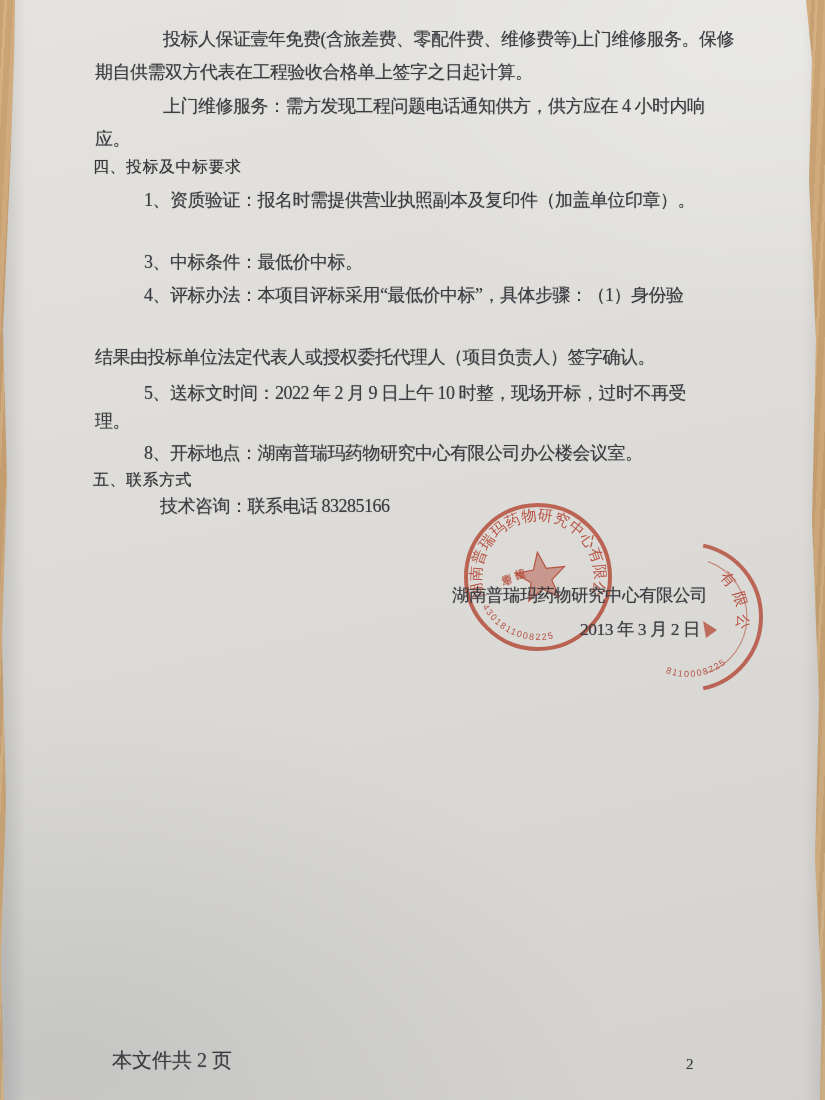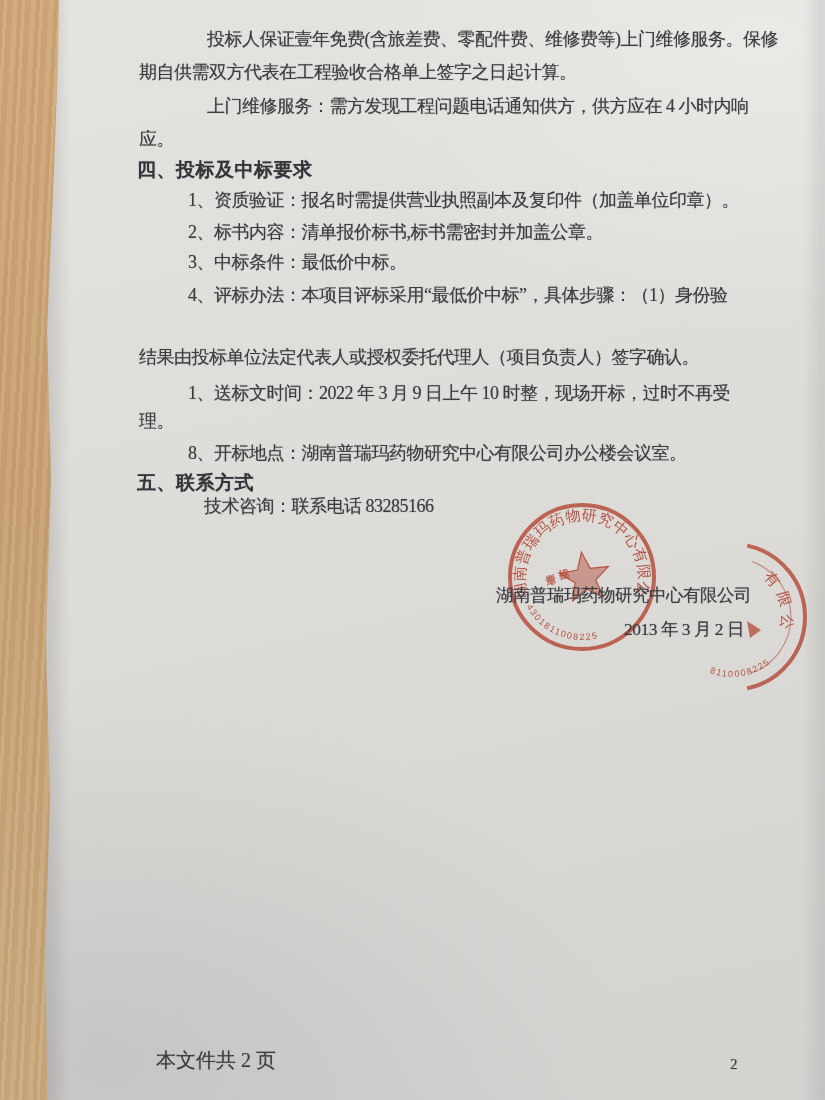--- a/index.html
+++ b/index.html
@@ -16,36 +16,35 @@
   .paper{
     position:absolute;inset:0;
     clip-path:polygon(15px 0,806px 0,812px 60px,809px 180px,816px 340px,
       812px 520px,819px 700px,815px 860px,822px 1000px,820px 1100px,
       4px 1100px,1px 960px,6px 800px,2px 640px,7px 480px,3px 330px,
       10px 170px,14px 60px);
     background:
       radial-gradient(120% 60% at 8% 96%, rgba(90,92,105,0.13), rgba(0,0,0,0) 55%),
       radial-gradient(90% 45% at 92% 4%, rgba(255,255,255,0.28), rgba(0,0,0,0) 60%),
       linear-gradient(168deg,#e4e3df 0%,#deddd9 38%,#d9d8d4 68%,#d3d2cf 100%);
-    margin-left: 44px;
   }
   .edge-shade{
     position:absolute;inset:0;pointer-events:none;
     background:
       linear-gradient(90deg, rgba(70,70,75,0.14) 0 6px, rgba(0,0,0,0) 26px),
       linear-gradient(270deg, rgba(70,70,75,0.10) 0 5px, rgba(0,0,0,0) 22px);
   }
   .txt{
     position:absolute;color:#3c3d42;font-size:18px;letter-spacing:-0.5px;
     white-space:nowrap;text-shadow:0 0 1px rgba(60,60,66,0.55);
     font-family:"Liberation Serif", serif;
   }
   .hd{
-    font-family:"Liberation Sans", sans-serif;font-weight:700;
-    font-size:19px;letter-spacing:0.5px;color:#34353a;
+    font-family:"Liberation Sans", sans-serif;font-weight:400;
+    font-size:16px;letter-spacing:0.5px;color:#34353a;
   }
   .sig{font-size:17.5px;letter-spacing:-0.5px;}
   .ft{font-size:20px;letter-spacing:0;}
   .pg{font-size:15px;}
   .stamps{
     position:absolute;left:430px;top:468px;width:395px;height:272px;
     mix-blend-mode:multiply;opacity:0.96;
   }
   .stamps text{font-family:"Liberation Sans", sans-serif;}
   .vlabel{writing-mode:vertical-rl;text-orientation:upright;}
@@ -56,25 +55,24 @@
 <div class="stage">
   <div class="paper">
     <div class="edge-shade"></div>
 
     <div class="txt" style="left:163px;top:27px">投标人保证壹年免费(含旅差费、零配件费、维修费等)上门维修服务。保修</div>
     <div class="txt" style="left:95px;top:60px">期自供需双方代表在工程验收合格单上签字之日起计算。</div>
     <div class="txt" style="left:163px;top:94px">上门维修服务：需方发现工程问题电话通知供方，供方应在 4 小时内响</div>
     <div class="txt" style="left:95px;top:127px">应。</div>
     <div class="txt hd" style="left:93px;top:157px">四、投标及中标要求</div>
     <div class="txt" style="left:144px;top:188px">1、资质验证：报名时需提供营业执照副本及复印件（加盖单位印章）。</div>
-    <div class="txt" style="left:144px;top:220px">2、标书内容：清单报价标书,标书需密封并加盖公章。</div>
     <div class="txt" style="left:144px;top:250px">3、中标条件：最低价中标。</div>
     <div class="txt" style="left:144px;top:283px">4、评标办法：本项目评标采用“最低价中标”，具体步骤：（1）身份验</div>
     <div class="txt" style="left:95px;top:345px">结果由投标单位法定代表人或授权委托代理人（项目负责人）签字确认。</div>
-    <div class="txt" style="left:144px;top:381px">1、送标文时间：2022 年 3 月 9 日上午 10 时整，现场开标，过时不再受</div>
+    <div class="txt" style="left:144px;top:381px">5、送标文时间：2022 年 2 月 9 日上午 10 时整，现场开标，过时不再受</div>
     <div class="txt" style="left:95px;top:409px">理。</div>
     <div class="txt" style="left:144px;top:441px">8、开标地点：湖南普瑞玛药物研究中心有限公司办公楼会议室。</div>
     <div class="txt hd" style="left:93px;top:470px">五、联系方式</div>
     <div class="txt" style="left:160px;top:494px">技术咨询：联系电话 83285166</div>
 
     <svg class="stamps" viewBox="0 0 395 272">
 
       <g opacity="0.92">
         <circle cx="108" cy="109" r="72" fill="none" stroke="#d0503b" stroke-width="4" opacity="0.9"></circle>
         <defs>

